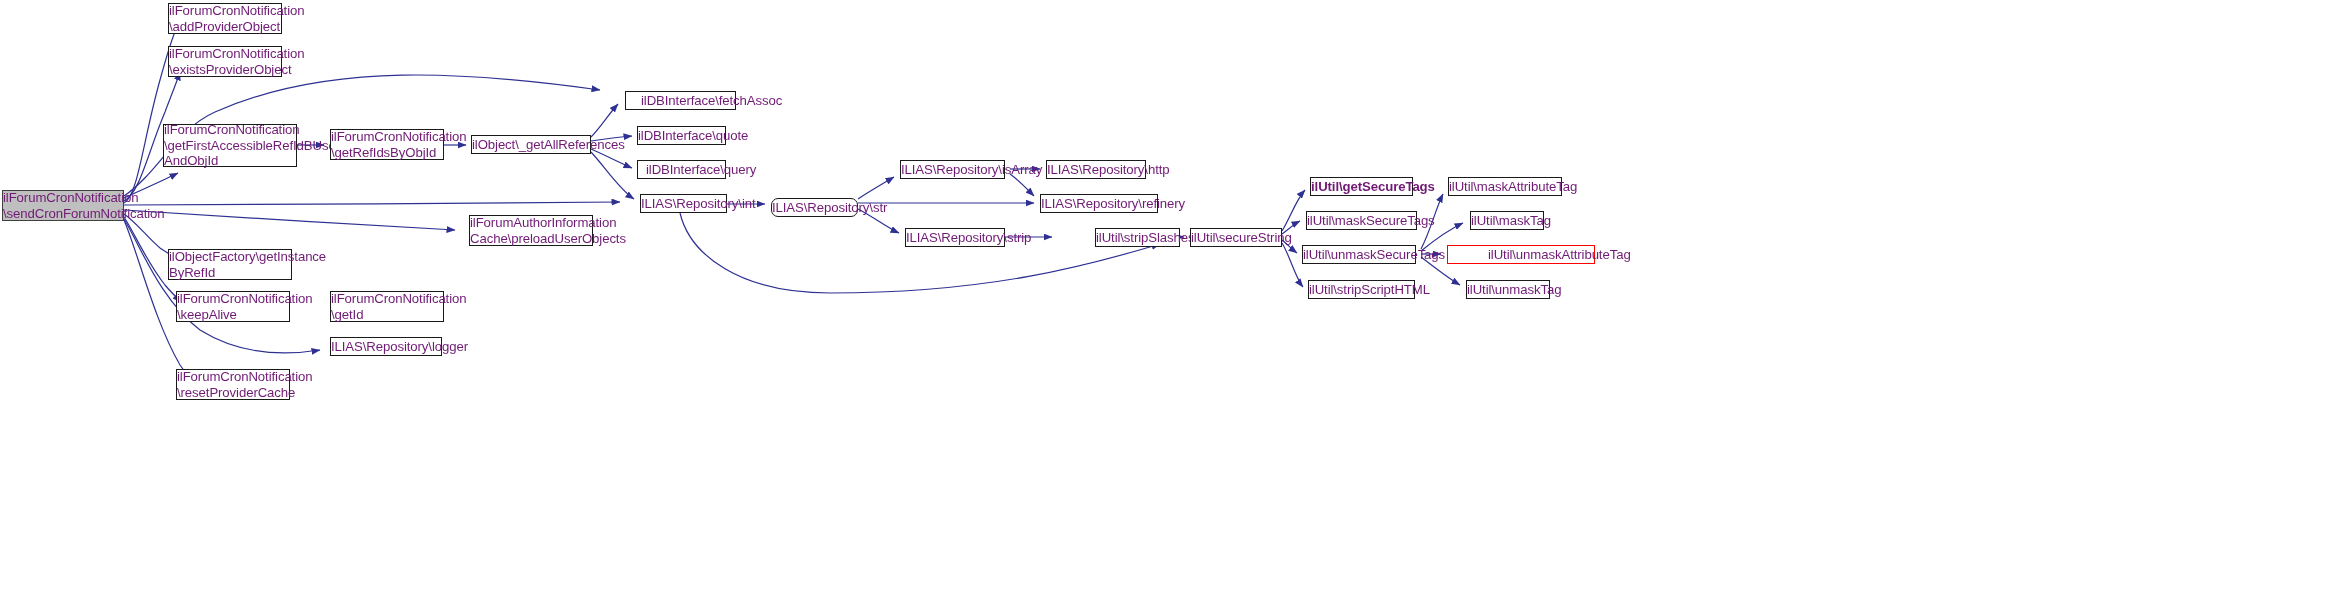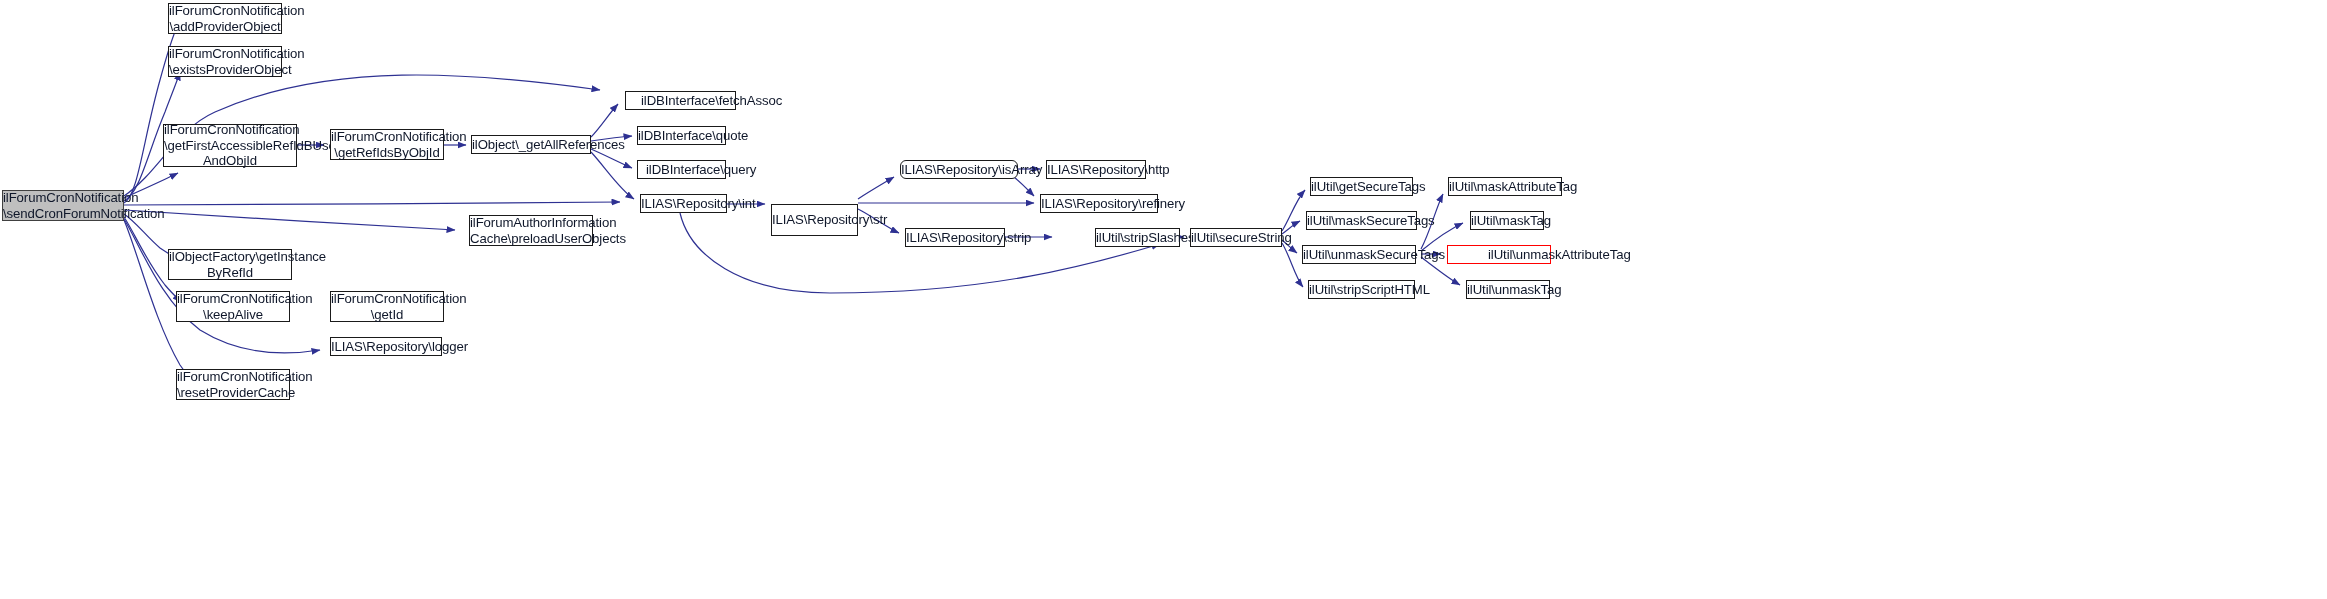--- a/index.html
+++ b/index.html
@@ -22,24 +22,23 @@
     top: 0;
     width: 2327px;
     height: 599px;
     pointer-events: none;
   }
   .node {
     position: absolute;
     box-sizing: border-box;
     border: 1px solid #1a1a1a;
     background: #ffffff;
-    color: #0f172a;
+    color: #701a75;
     font-size: 13.2px;
     line-height: 15.4px;
-    text-align: center;
     display: flex;
     align-items: center;
     justify-content: center;
     white-space: pre-line;
     letter-spacing: -0.1px;
     z-index: 5;
   }
   .node.root {
     background: #bfbfbf;
     border: 1px solid #404040;
@@ -120,29 +119,29 @@
       <div class="node" style="left: 469px; top: 215px; width: 124px; height: 31px;"><span class="lbl">ilForumAuthorInformation
 Cache\preloadUserObjects</span></div>
       <div class="node" style="left: 330px; top: 291px; width: 114px; height: 31px;"><span class="lbl">ilForumCronNotification
 \getId</span></div>
       <div class="node" style="left: 330px; top: 337px; width: 112px; height: 19px;"><span class="lbl">ILIAS\Repository\logger</span></div>
       <div class="node" style="left: 471px; top: 135px; width: 120px; height: 19px;"><span class="lbl">ilObject\_getAllReferences</span></div>
       <div class="node" style="left: 625px; top: 91px; width: 111px; height: 19px; padding-left: 15px;"><span class="lbl">ilDBInterface\fetchAssoc</span></div>
       <div class="node" style="left: 637px; top: 126px; width: 89px; height: 19px;"><span class="lbl">ilDBInterface\quote</span></div>
       <div class="node" style="left: 637px; top: 160px; width: 89px; height: 19px; padding-left: 8px;"><span class="lbl">ilDBInterface\query</span></div>
       <div class="node" style="left: 640px; top: 194px; width: 87px; height: 19px;"><span class="lbl">ILIAS\Repository\int</span></div>
-      <div class="node" style="left: 771px; top: 204px; width: 87px; height: 32px;"><span class="lbl">ILIAS\Repository\str</span></div>
-      <div class="node" style="left: 900px; top: 160px; width: 118px; height: 19px; border-radius: 6px;"><span class="lbl">ILIAS\Repository\isArray</span></div>
+      <div class="node" style="left: 771px; top: 198px; width: 87px; height: 19px; border-radius: 7px;"><span class="lbl">ILIAS\Repository\str</span></div>
+      <div class="node" style="left: 900px; top: 160px; width: 105px; height: 19px;"><span class="lbl">ILIAS\Repository\isArray</span></div>
       <div class="node" style="left: 905px; top: 228px; width: 100px; height: 19px;"><span class="lbl">ILIAS\Repository\strip</span></div>
       <div class="node" style="left: 1046px; top: 160px; width: 100px; height: 19px;"><span class="lbl">ILIAS\Repository\http</span></div>
       <div class="node" style="left: 1040px; top: 194px; width: 118px; height: 19px;"><span class="lbl">ILIAS\Repository\refinery</span></div>
       <div class="node" style="left: 1058px; top: 228px; width: 85px; height: 19px; margin-left: 37px;"><span class="lbl">ilUtil\stripSlashes</span></div>
       <div class="node" style="left: 1190px; top: 228px; width: 92px; height: 19px;"><span class="lbl">ilUtil\secureString</span></div>
-      <div class="node" style="left: 1310px; top: 177px; width: 103px; height: 19px;"><span class="lbl">ilUtil\getSecureTags</span></div>
+      <div class="node" style="left: 1310px; top: 177px; width: 103px; height: 19px; font-weight: bold;"><span class="lbl">ilUtil\getSecureTags</span></div>
       <div class="node" style="left: 1306px; top: 211px; width: 111px; height: 19px;"><span class="lbl">ilUtil\maskSecureTags</span></div>
       <div class="node" style="left: 1302px; top: 245px; width: 114px; height: 19px;"><span class="lbl">ilUtil\unmaskSecureTags</span></div>
       <div class="node" style="left: 1308px; top: 280px; width: 107px; height: 19px;"><span class="lbl">ilUtil\stripScriptHTML</span></div>
       <div class="node" style="left: 1448px; top: 177px; width: 114px; height: 19px;"><span class="lbl">ilUtil\maskAttributeTag</span></div>
       <div class="node" style="left: 1470px; top: 211px; width: 74px; height: 19px;"><span class="lbl">ilUtil\maskTag</span></div>
-      <div class="node highlight" style="left: 1447px; top: 245px; width: 104px; height: 19px; padding-left: 40px;"><span class="lbl">ilUtil\unmaskAttributeTag</span></div>
+      <div class="node highlight" style="left: 1447px; top: 245px; width: 148px; height: 19px; padding-left: 40px;"><span class="lbl">ilUtil\unmaskAttributeTag</span></div>
       <div class="node" style="left: 1466px; top: 280px; width: 84px; height: 19px;"><span class="lbl">ilUtil\unmaskTag</span></div>
     </div>
 </div>
 
 </body></html>

